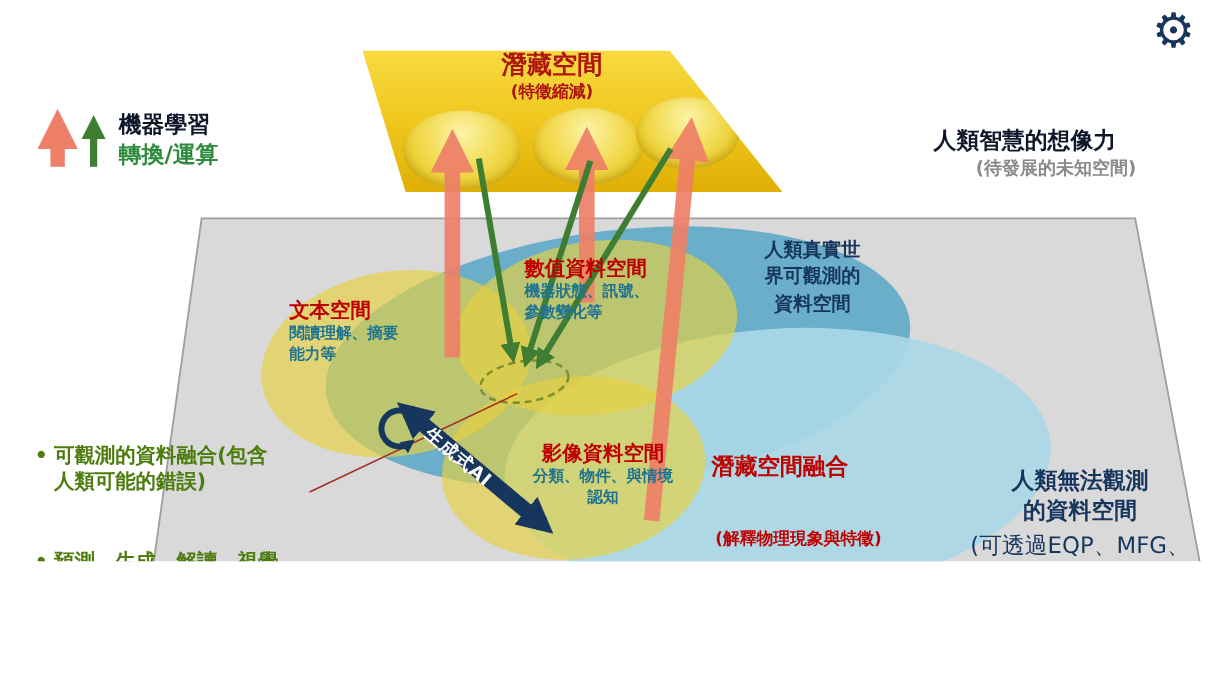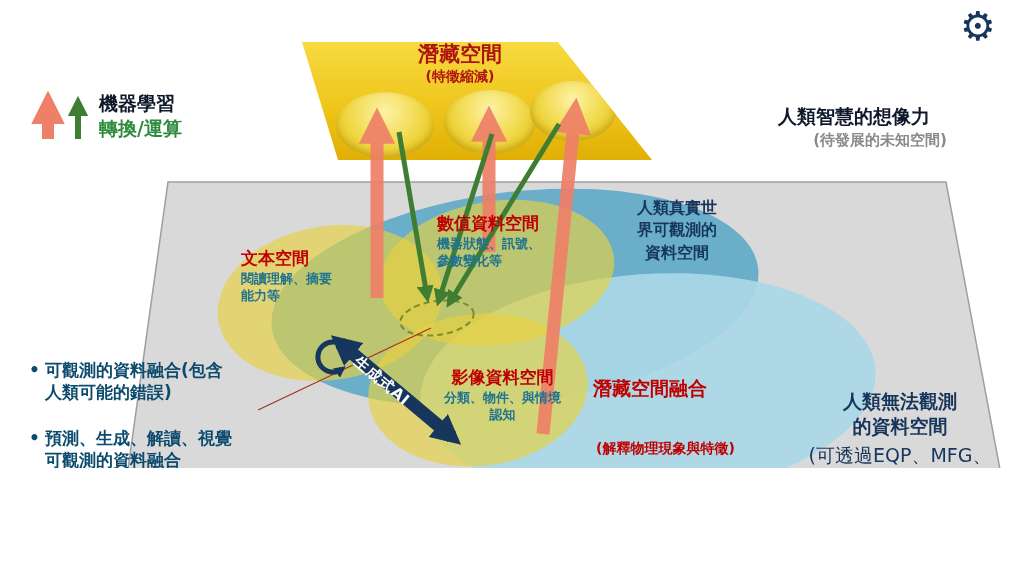--- a/index.html
+++ b/index.html
@@ -33,21 +33,21 @@
   .t-num-desc{left:437px;top:236px;font-size:13px;font-weight:bold;color:#1f7391;line-height:1.3;}
   .t-img-title{left:420px;top:366px;width:165px;text-align:center;font-size:17px;font-weight:bold;color:#bf0000;}
   .t-img-desc{left:420px;top:390px;width:165px;text-align:center;font-size:13px;font-weight:bold;color:#1f7391;line-height:1.3;}
   .t-und-title{left:593px;top:376px;font-size:19px;font-weight:bold;color:#bf0000;}
   .t-und-sub{left:596px;top:404px;font-size:14px;font-weight:bold;color:#bf0000;margin-top:36px;}
   .t-unobs-title{left:800px;top:389px;width:200px;text-align:center;font-size:19px;font-weight:bold;color:#17365d;line-height:1.3;}
   .t-unobs-sub{left:806px;top:443px;width:188px;text-align:center;font-size:19px;font-weight:normal;color:#17365d;line-height:1.35;}
   .t-genai{left:356px;top:350px;transform:rotate(40deg);transform-origin:0 50%;
            font-size:15px;font-weight:bold;color:#ffffff;letter-spacing:1px;white-space:nowrap;}
   .bullets{left:26px;top:338px;width:316px;margin:0;padding:0;}
-  .bullets li{font-size:17px;font-weight:bold;color:#0c4a6e;line-height:1.32;margin:2px 0;
+  .bullets li{font-size:17px;font-weight:bold;color:#4d7c0f;line-height:1.32;margin:12px 0;
               position:relative;padding-left:19px;white-space:pre-line;list-style:none;}
   .bullets li::before{content:"•";position:absolute;left:3px;}
   .gear{left:960px;top:6px;font-size:40px;color:#17365d;line-height:1;}
 
   
   .wm{position:absolute;transform:rotate(45deg);}
   .wm-d1{left:-38px;top:520px;width:120px;height:120px;border:9px solid #efeeee;}
   .wm-d2{left:-70px;top:512px;width:170px;height:170px;border:9px solid #f4f3f3;}
   .wm-teal{left:50px;top:524px;width:19px;height:19px;background:#2f9aa8;}
   .wm-gray{left:78px;top:549px;width:13px;height:13px;background:#cfcfcf;}

